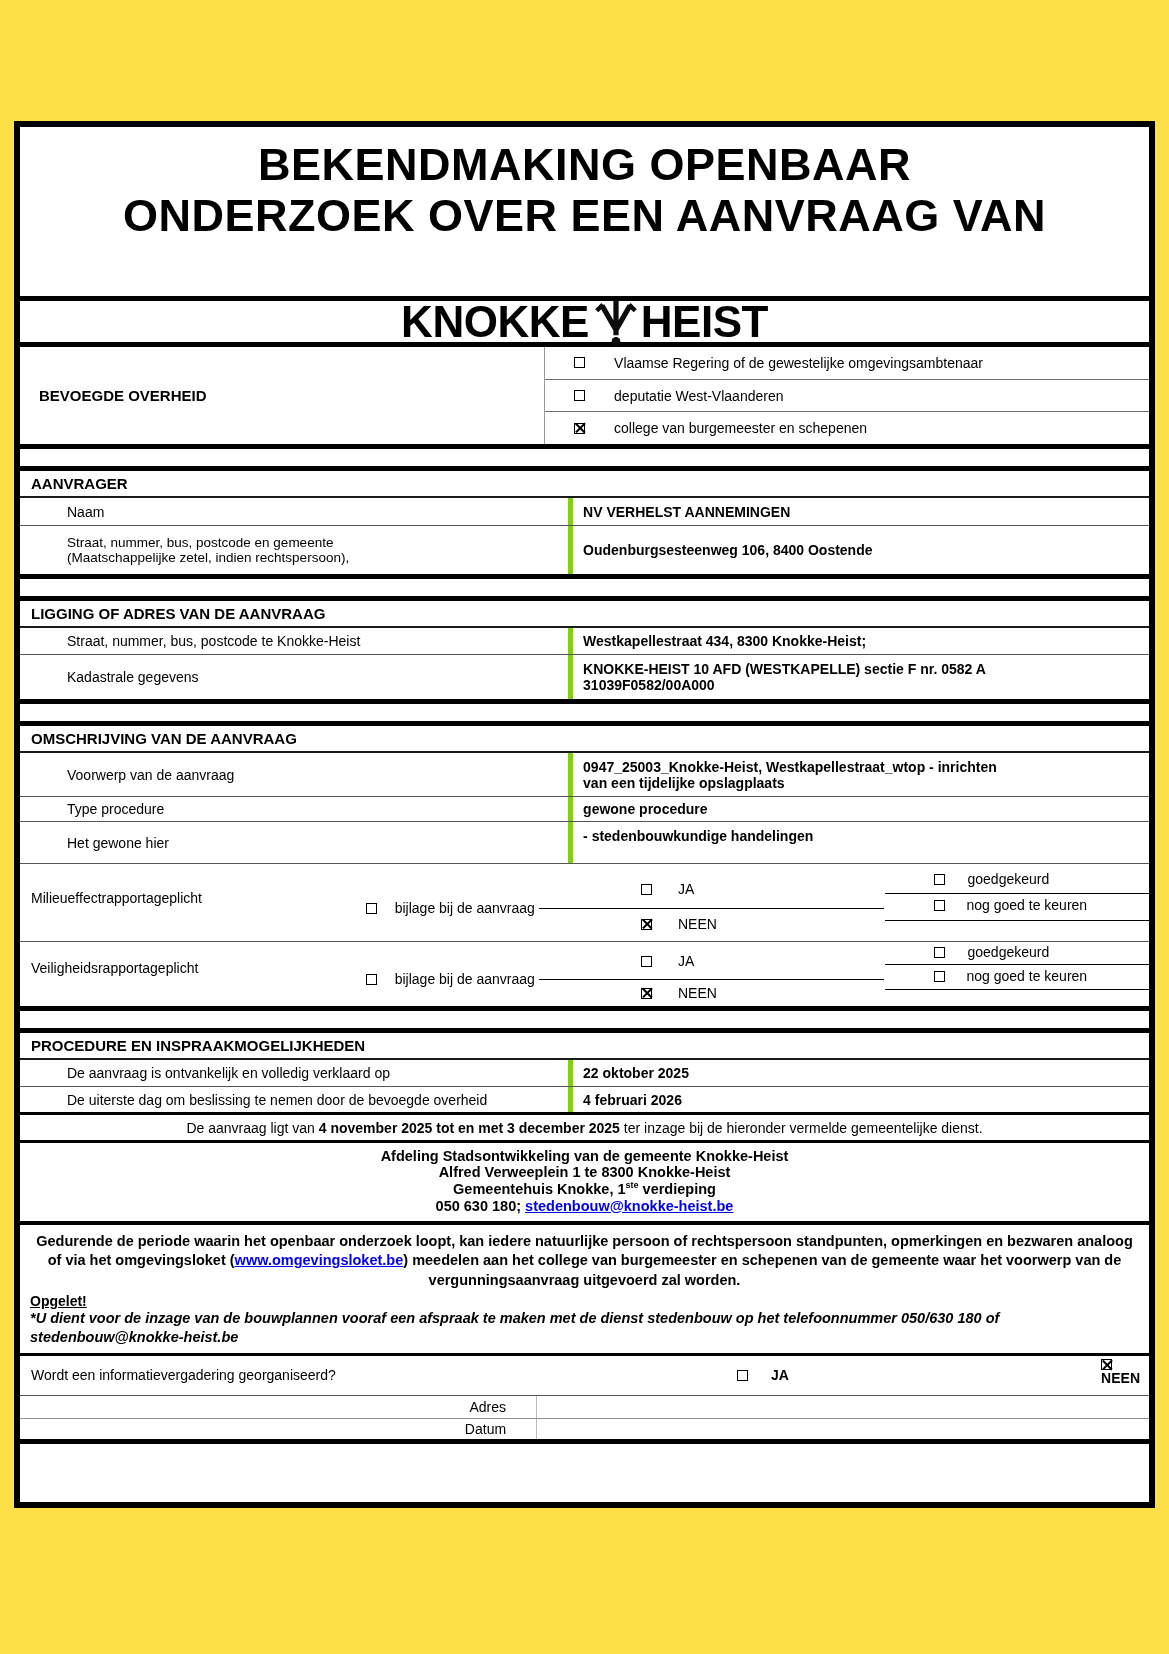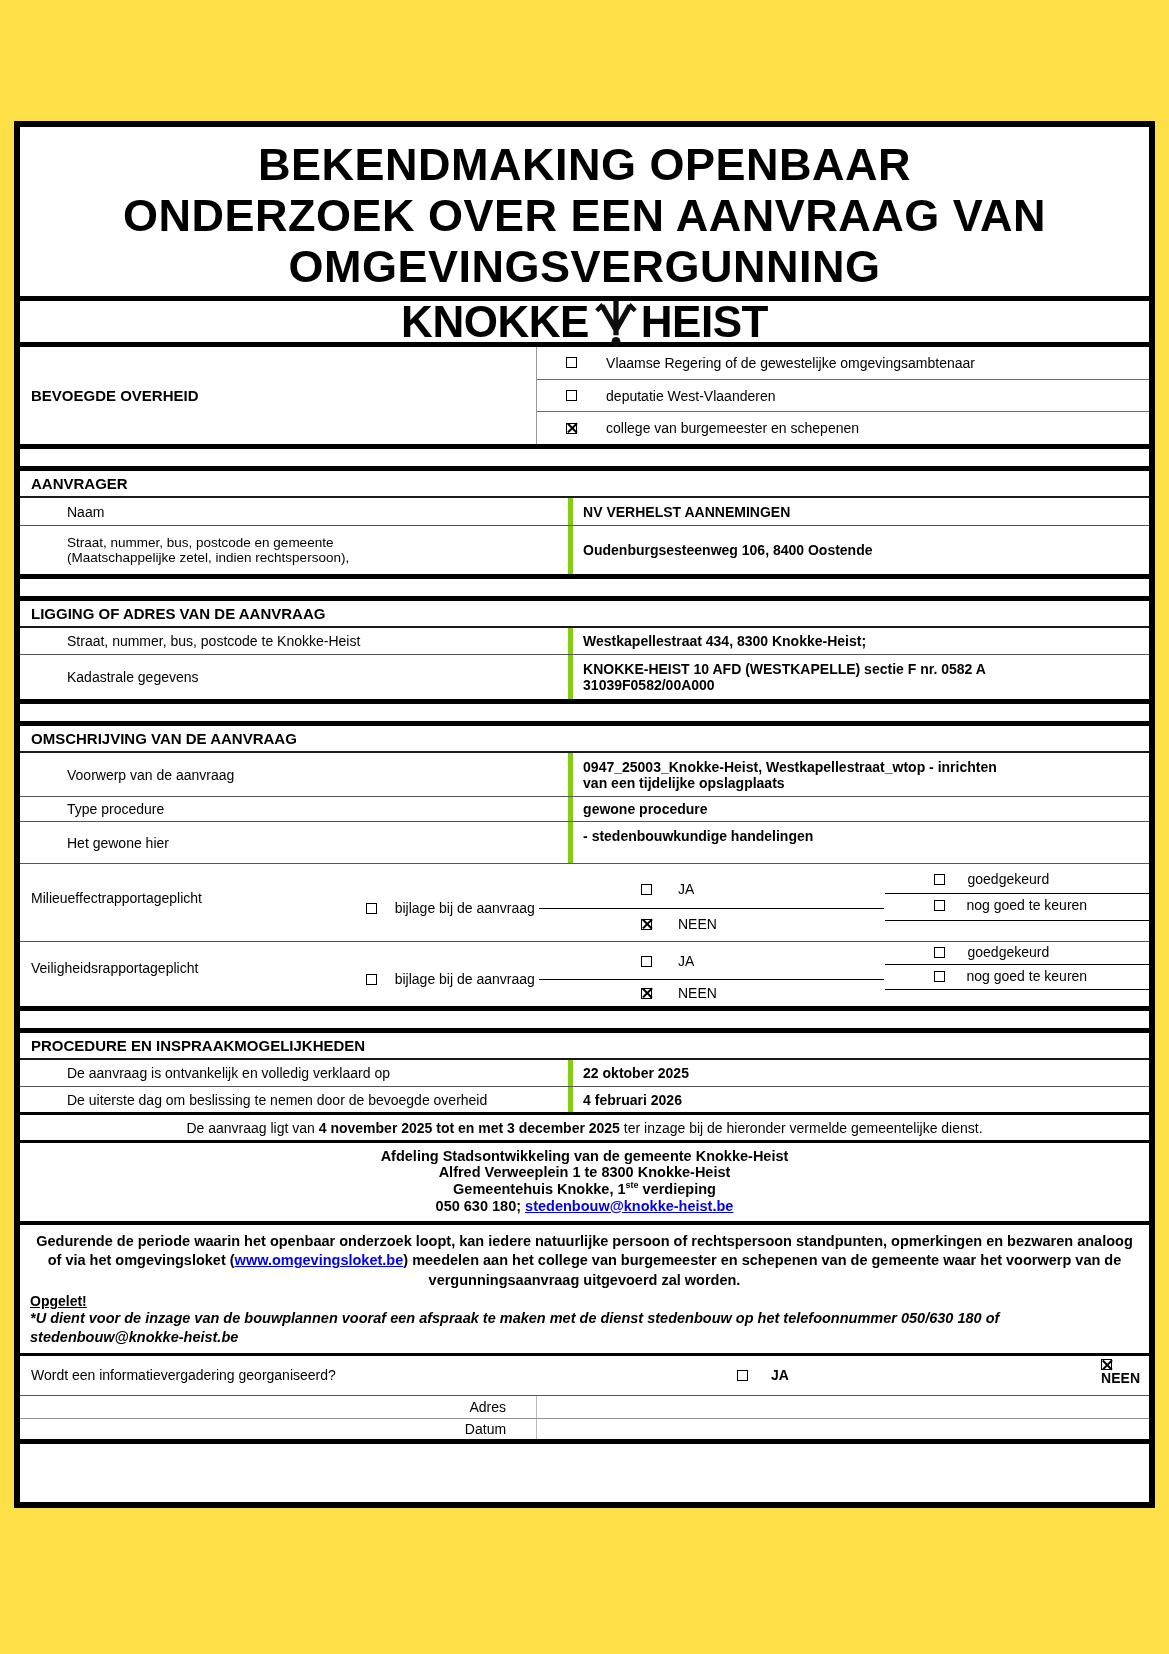--- a/index.html
+++ b/index.html
@@ -30,21 +30,21 @@
   .cb { display:inline-block; width:11px; height:11px; border:1.6px solid #000; position:relative;
         flex:none; background:#fff; }
   .cb.checked::before, .cb.checked::after { content:""; position:absolute; left:-1px; top:3.8px;
         width:12.5px; height:1.7px; background:#000; }
   .cb.checked::before { transform:rotate(45deg); }
   .cb.checked::after  { transform:rotate(-45deg); }
 
   
   .bev { height:97px; display:flex; }
   .bev-l { width:45.8%; padding:0 11px; display:flex; align-items:center; font-weight:bold; font-size:15px;
-           border-right:1px solid #9a9a9a; }
+           border-right:1px solid #9a9a9a;margin-left:8px; }
   .bev-r { flex:1; display:flex; flex-direction:column; }
   .bev-opt { flex:1; display:flex; align-items:center; padding-left:29px; border-bottom:1px solid #6d6d6d; }
   .bev-opt:last-child { border-bottom:none; }
   .bev-opt span.t { margin-left:29px; }
 
   
   .rap { position:relative; border-bottom:1.5px solid #555; }
   .rap .rlabel  { position:absolute; left:11px; }
   .rap .bijlage { position:absolute; right:54.4%; display:flex; align-items:center; white-space:nowrap; }
   .rap .bijlage span.t { margin-left:18px; }
@@ -83,21 +83,20 @@
 </style>
 </head>
 <body>
 
 <div class="page">
   <div class="form">
 
     <div class="title-block">
       <div>BEKENDMAKING OPENBAAR</div>
       <div>ONDERZOEK OVER EEN AANVRAAG VAN</div>
-      <div>OMGEVINGSVERGUNNING</div>
     </div>
 
     <div class="logo-block">
       <span class="logo-text">KNOKKE</span>
       <span class="logo-mark">
         <svg width="42" height="48" viewBox="0 0 48 54">
           <path d="M8 7 L24 35 M40 7 L24 35 M24 1 L24 41" stroke="#0d0d0d" stroke-width="6" fill="none"></path>
           <path d="M2 13 L9 6 M46 13 L39 6" stroke="#0d0d0d" stroke-width="5" fill="none"></path>
           <circle cx="24" cy="48" r="5" fill="#0d0d0d"></circle>
         </svg>

